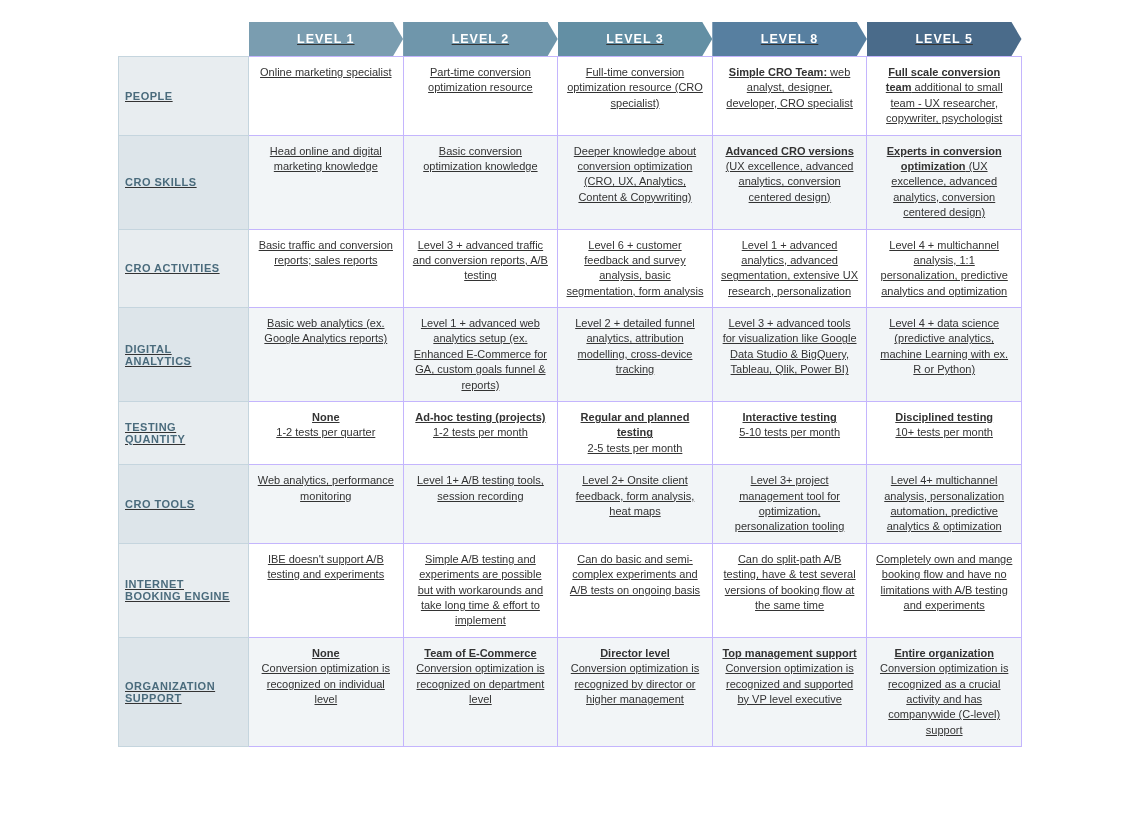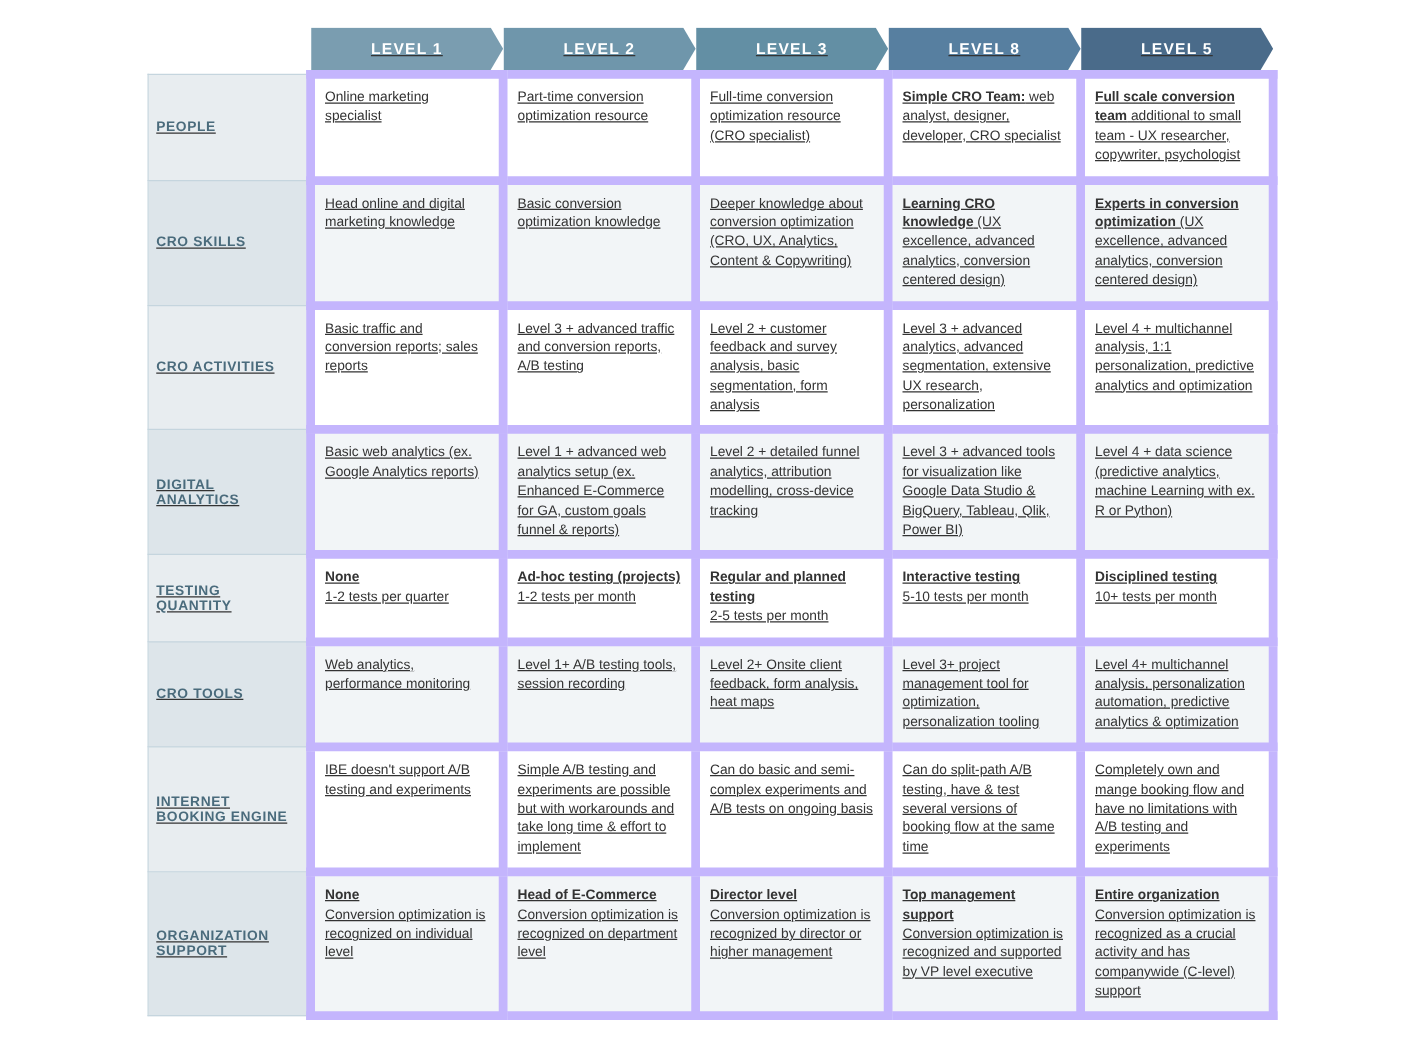--- a/index.html
+++ b/index.html
@@ -44,23 +44,24 @@
       padding: 8px 6px;
       letter-spacing: 0.5px;
       vertical-align: middle;
       text-transform: uppercase;
       border: 1px solid #c5d5de;
     }
     
     tbody tr td.data-cell {
       padding: 8px 8px;
       vertical-align: top;
-      border: 7px solid #c4b5fd;
+      border: 1px solid #c4b5fd;
       line-height: 1.4;
       font-size: 11px;
+      text-align: center;
     }
     
     tbody tr:nth-child(odd) td.data-cell {
       background: #ffffff;
     }
     tbody tr:nth-child(even) td.data-cell {
       background: #f2f5f7;
     }
     tbody tr:nth-child(odd) td.row-header {
       background: #e8edf0;
@@ -133,29 +134,29 @@
           <td class="data-cell">Part-time conversion optimization resource</td>
           <td class="data-cell">Full-time conversion optimization resource (CRO specialist)</td>
           <td class="data-cell"><strong>Simple CRO Team:</strong> web analyst, designer, developer, CRO specialist</td>
           <td class="data-cell"><strong>Full scale conversion team</strong> additional to small team - UX researcher, copywriter, psychologist</td>
         </tr>
         <tr>
           <td class="row-header">CRO SKILLS</td>
           <td class="data-cell">Head online and digital marketing knowledge</td>
           <td class="data-cell">Basic conversion optimization knowledge</td>
           <td class="data-cell">Deeper knowledge about conversion optimization (CRO, UX, Analytics, Content &amp; Copywriting)</td>
-          <td class="data-cell"><strong>Learning CRO knowledge</strong> (UX excellence, advanced analytics, conversion centered design)</td>
+          <td class="data-cell"><strong>Advanced CRO versions</strong> (UX excellence, advanced analytics, conversion centered design)</td>
           <td class="data-cell"><strong>Experts in conversion optimization</strong> (UX excellence, advanced analytics, conversion centered design)</td>
         </tr>
         <tr>
           <td class="row-header">CRO ACTIVITIES</td>
           <td class="data-cell">Basic traffic and conversion reports; sales reports</td>
           <td class="data-cell">Level 3 + advanced traffic and conversion reports, A/B testing</td>
-          <td class="data-cell">Level 2 + customer feedback and survey analysis, basic segmentation, form analysis</td>
-          <td class="data-cell">Level 3 + advanced analytics, advanced segmentation, extensive UX research, personalization</td>
+          <td class="data-cell">Level 6 + customer feedback and survey analysis, basic segmentation, form analysis</td>
+          <td class="data-cell">Level 1 + advanced analytics, advanced segmentation, extensive UX research, personalization</td>
           <td class="data-cell">Level 4 + multichannel analysis, 1:1 personalization, predictive analytics and optimization</td>
         </tr>
         <tr>
           <td class="row-header">DIGITAL<br>ANALYTICS</td>
           <td class="data-cell">Basic web analytics (ex. Google Analytics reports)</td>
           <td class="data-cell">Level 1 + advanced web analytics setup (ex. Enhanced E-Commerce for GA, custom goals funnel &amp; reports)</td>
           <td class="data-cell">Level 2 + detailed funnel analytics, attribution modelling, cross-device tracking</td>
           <td class="data-cell">Level 3 + advanced tools for visualization like Google Data Studio &amp; BigQuery, Tableau, Qlik, Power BI)</td>
           <td class="data-cell">Level 4 + data science (predictive analytics, machine Learning with ex. R or Python)</td>
         </tr>
@@ -179,20 +180,20 @@
           <td class="row-header">INTERNET<br>BOOKING ENGINE</td>
           <td class="data-cell">IBE doesn't support A/B testing and experiments</td>
           <td class="data-cell">Simple A/B testing and experiments are possible but with workarounds and take long time &amp; effort to implement</td>
           <td class="data-cell">Can do basic and semi-complex experiments and A/B tests on ongoing basis</td>
           <td class="data-cell">Can do split-path A/B testing, have &amp; test several versions of booking flow at the same time</td>
           <td class="data-cell">Completely own and mange booking flow and have no limitations with A/B testing and experiments</td>
         </tr>
         <tr>
           <td class="row-header">ORGANIZATION<br>SUPPORT</td>
           <td class="data-cell"><strong>None</strong><br>Conversion optimization is recognized on individual level</td>
-          <td class="data-cell"><strong>Head of E-Commerce</strong><br>Conversion optimization is recognized on department level</td>
+          <td class="data-cell"><strong>Team of E-Commerce</strong><br>Conversion optimization is recognized on department level</td>
           <td class="data-cell"><strong>Director level</strong><br>Conversion optimization is recognized by director or higher management</td>
           <td class="data-cell"><strong>Top management support</strong><br>Conversion optimization is recognized and supported by VP level executive</td>
           <td class="data-cell"><strong>Entire organization</strong><br>Conversion optimization is recognized as a crucial activity and has companywide (C-level) support</td>
         </tr>
       </tbody>
   </table>
 </div>
 
 </body></html>

